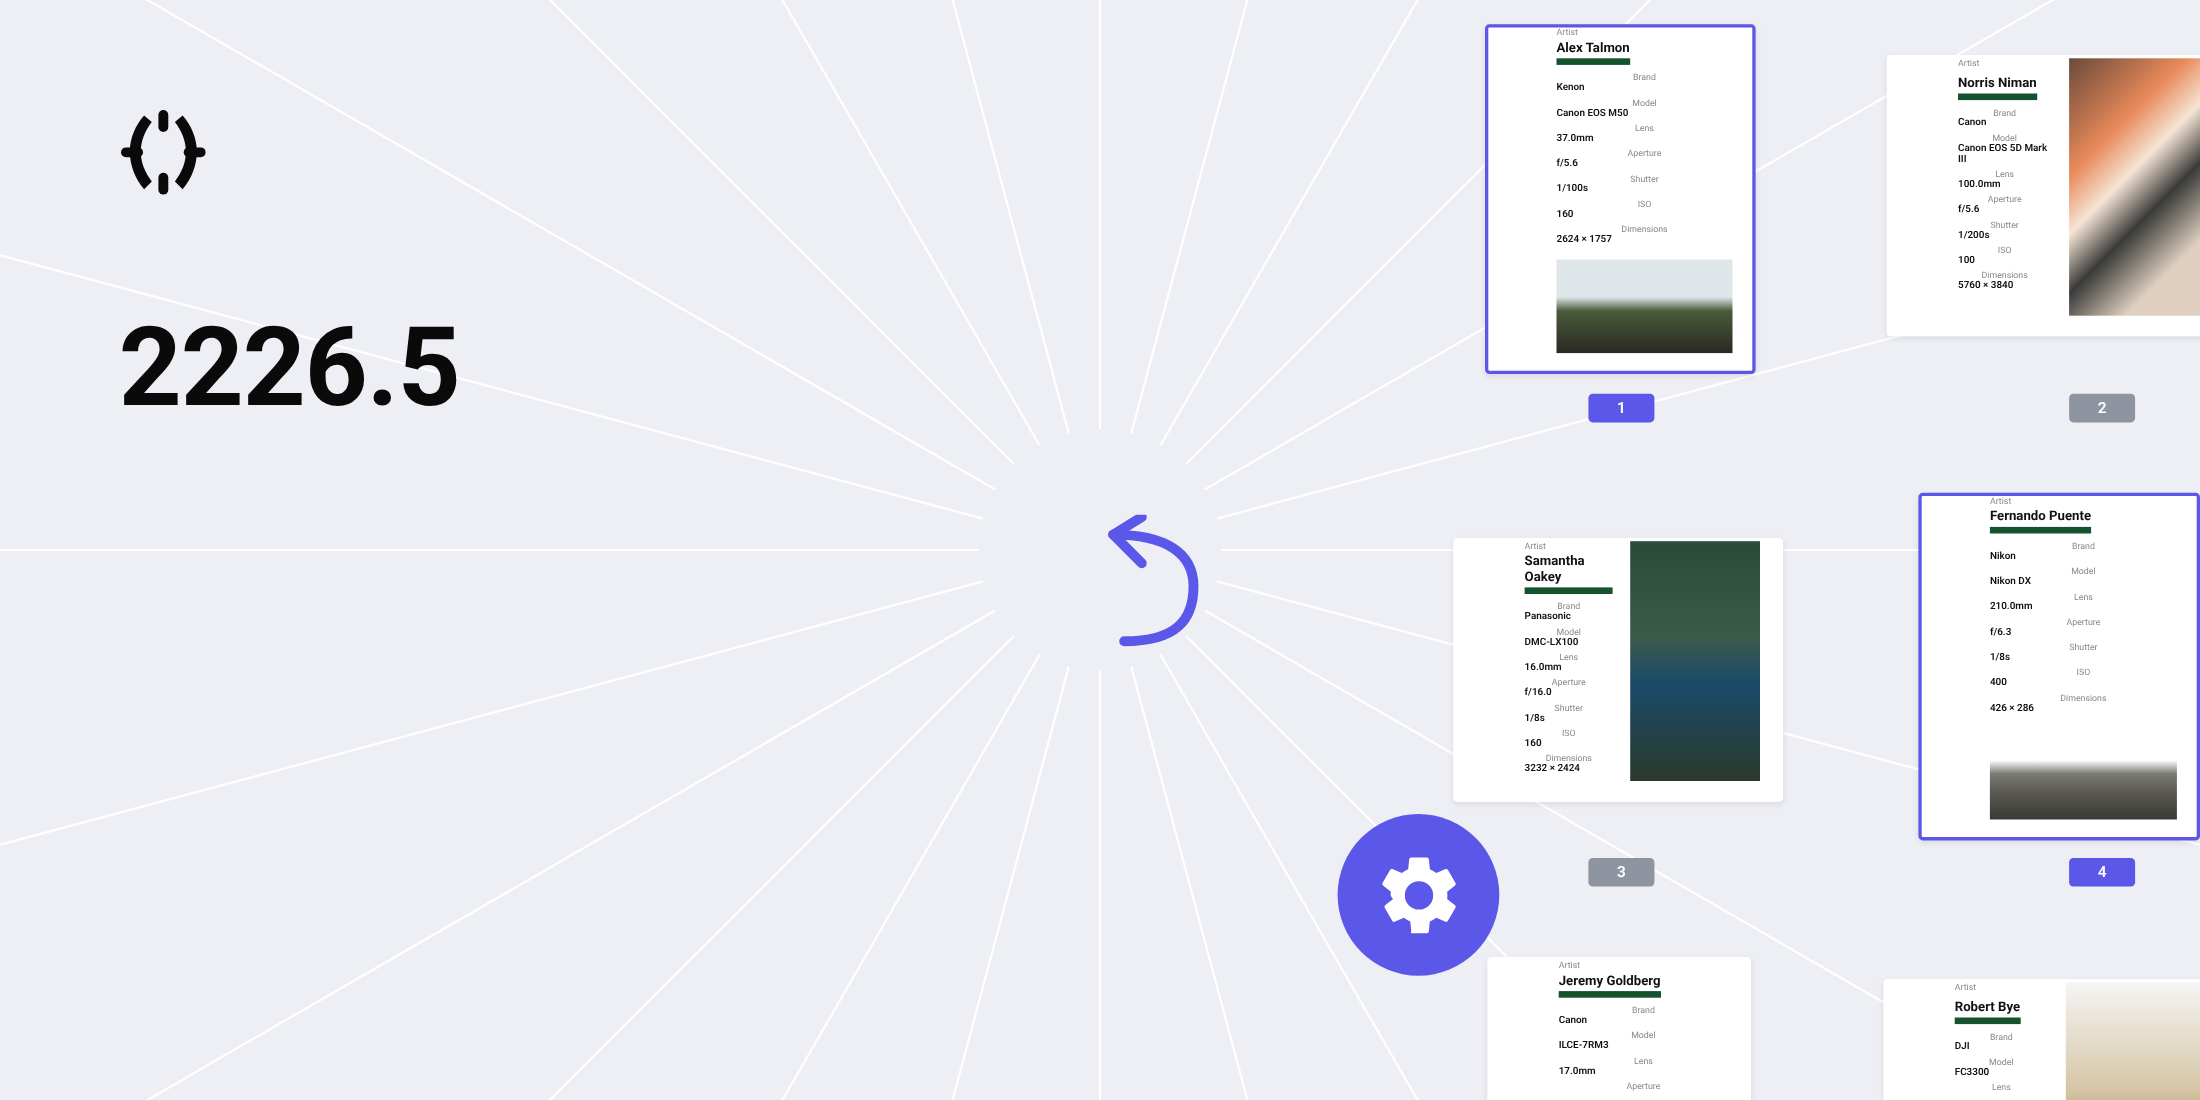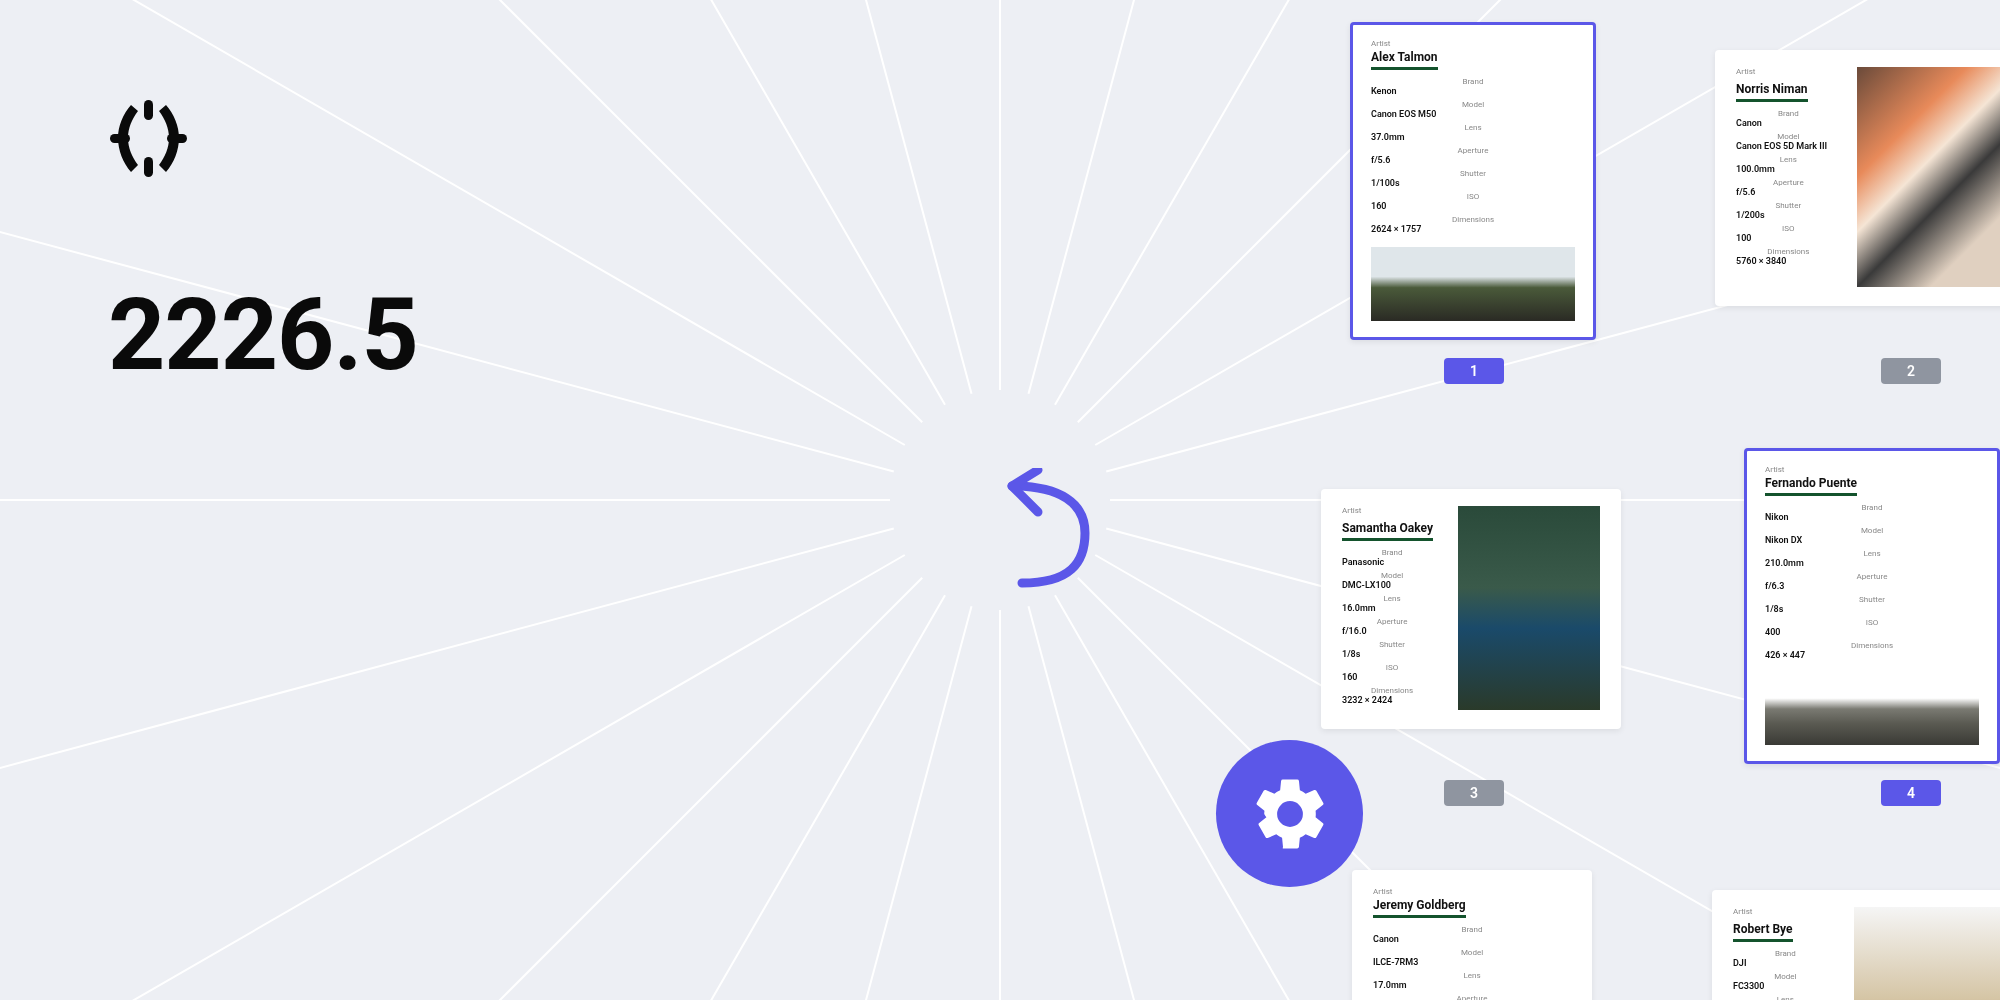--- a/index.html
+++ b/index.html
@@ -98,36 +98,37 @@
     box-shadow: 0 2px 6px rgba(0,0,0,0.08);
     border: 3px solid transparent;
     border-radius: 4px;
     box-sizing: border-box;
   }
   .card.selected {
     border-color: #5b57e8;
   }
 
   .card-inner {
-    padding: 14px 18px 16px 18px;
+    padding: 0 18px 16px 18px;
     height: 100%;
     box-sizing: border-box;
     display: flex;
     flex-direction: column;
+    margin-left: 44px;
   }
   .card-label {
     font-size: 8px;
     color: #888;
     margin-bottom: 2px;
   }
   .card-title {
     font-size: 12px;
     font-weight: 700;
     color: #111;
-    border-bottom: 3px solid #14532d;
+    border-bottom: 6px solid #14532d;
     padding-bottom: 3px;
     margin-bottom: 8px;
     display: inline-block;
     width: fit-content;
   }
   .meta {
     font-size: 8px;
     color: #888;
     line-height: 1.0;
     text-align: center;
@@ -333,21 +334,21 @@
           <div class="meta-val">Nikon DX</div>
           <div class="meta">Lens</div>
           <div class="meta-val">210.0mm</div>
           <div class="meta">Aperture</div>
           <div class="meta-val">f/6.3</div>
           <div class="meta">Shutter</div>
           <div class="meta-val">1/8s</div>
           <div class="meta">ISO</div>
           <div class="meta-val">400</div>
           <div class="meta">Dimensions</div>
-          <div class="meta-val">426 × 447</div>
+          <div class="meta-val">426 × 286</div>
         </div>
       <div class="card-photo photo-grey"></div>
     </div>
   </div>
   <div class="page-badge sel" style="left:661px; top:780px;">4</div>
 
   <div class="card" style="left:132px; top:870px; width:240px; height:300px;">
     <div class="card-inner">
       <div class="card-label">Artist</div>
       <div class="card-title">Jeremy Goldberg</div>

